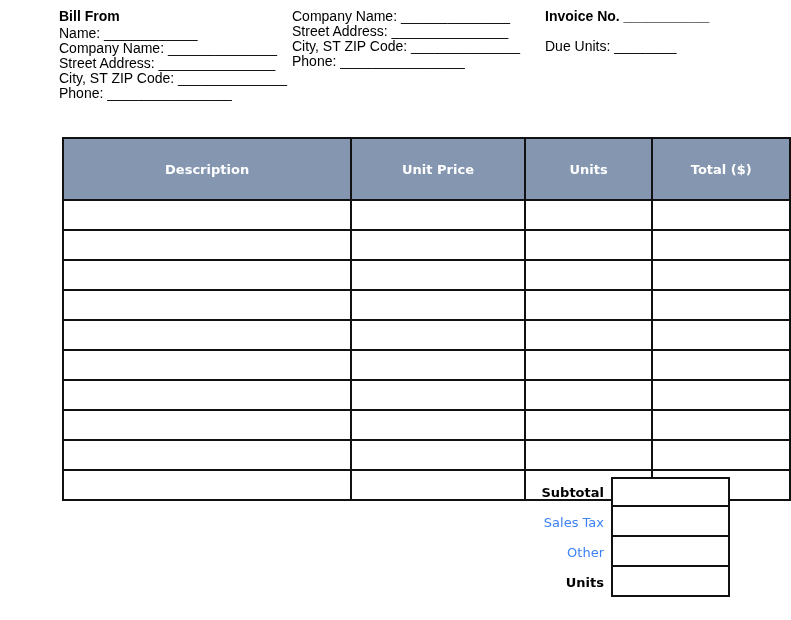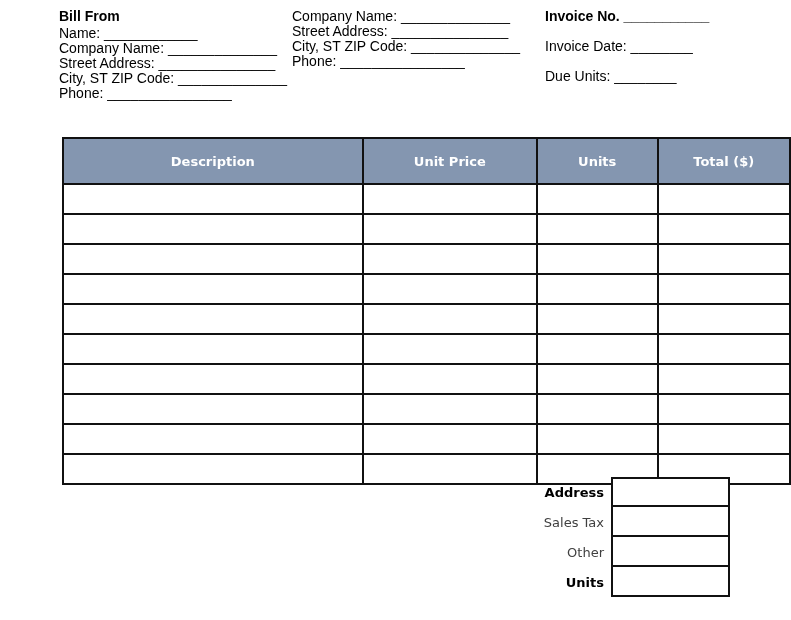--- a/index.html
+++ b/index.html
@@ -10,31 +10,31 @@
     .block .line { white-space: pre; }
     #bill-from { left: 59px; top: 9px; }
     #bill-to { left: 292px; top: 9px; }
     #invoice-info { left: 525px; top: 9px; }
     #invoice-info .title { margin-bottom: 17px; }
     #invoice-info .line { margin-bottom: 15px; margin-left: 20px; }
 
     table.items { position: absolute; left: 62px; top: 137px; border-collapse: collapse;
                   font-family: "DejaVu Sans", sans-serif; }
     table.items th { background: #8496b0; color: #ffffff; font-weight: bold; font-size: 13px;
-                     height: 28px; border: 2px solid #111; padding: 8px; text-align: center; }
+                     height: 28px; border: 2px solid #111; padding: 16px; text-align: center; }
     table.items td { border: 2px solid #111; height: 28px; padding: 0; background: #fff; }
     .col-desc { width: 283px; }
     .col-price { width: 157px; }
     .col-units { width: 103px; }
     .col-total { width: 115px; }
 
     .summary { position: absolute; left: 500px; top: 477px; }
     .sum-row { display: flex; height: 30px; align-items: center; }
     .sum-label { width: 104px; text-align: right; padding-right: 7px; font-size: 13px;
-                 font-family: "DejaVu Sans", sans-serif; color: #404040; }
+                 font-family: "DejaVu Sans", sans-serif; color: #3b82f6; }
     .sum-label.bold { font-weight: bold; color: #000; }
     .sum-box { width: 115px; height: 28px; border: 2px solid #111; border-top-width: 0; background: #fff; }
     .sum-row:first-child .sum-box { border-top-width: 2px; height: 26px; }
   </style>
 </head>
 <body>
 
 <div class="block" id="bill-from">
   <div class="title">Bill From</div>
   <div class="line">Name: ____________</div>
@@ -46,21 +46,20 @@
 
 <div class="block" id="bill-to">
   <div class="line">Company Name: ______________</div>
   <div class="line">Street Address: _______________</div>
   <div class="line">City, ST ZIP Code: ______________</div>
   <div class="line">Phone: ________________</div>
 </div>
 
 <div class="block" id="invoice-info">
   <div class="title line">Invoice No. ___________</div>
-  <div class="line">Invoice Date: ________</div>
   <div class="line">Due Units: ________</div>
 </div>
 
 <table class="items">
   <thead>
     <tr>
       <th class="col-desc">Description</th>
       <th class="col-price">Unit Price</th>
       <th class="col-units">Units</th>
       <th class="col-total">Total ($)</th>
@@ -125,21 +124,21 @@
         <td></td>
         <td></td>
         <td></td>
         <td></td>
       </tr>
     </tbody>
 </table>
 
 <div class="summary">
   <div class="sum-row">
-    <div class="sum-label bold">Address</div>
+    <div class="sum-label bold">Subtotal</div>
     <div class="sum-box"></div>
   </div>
   <div class="sum-row">
     <div class="sum-label">Sales Tax</div>
     <div class="sum-box"></div>
   </div>
   <div class="sum-row">
     <div class="sum-label">Other</div>
     <div class="sum-box"></div>
   </div>

